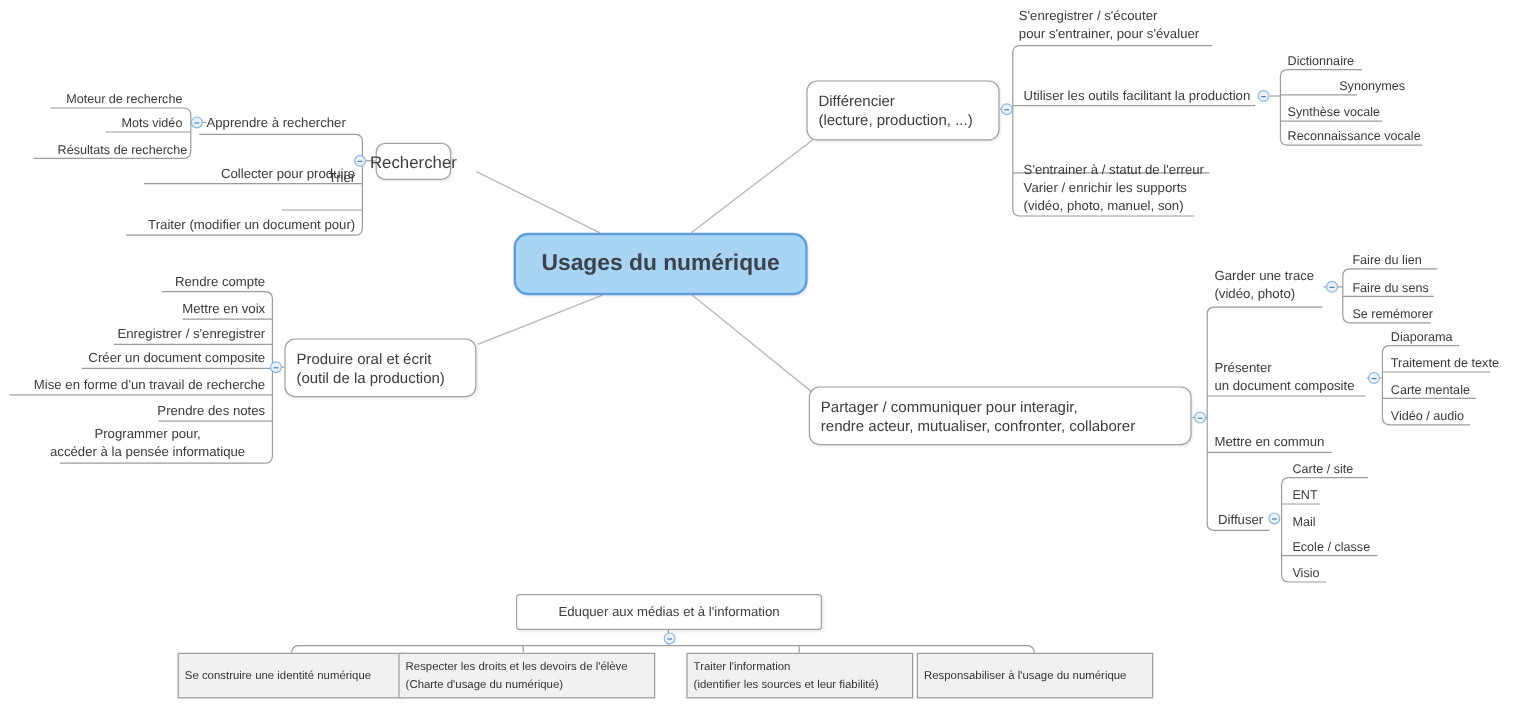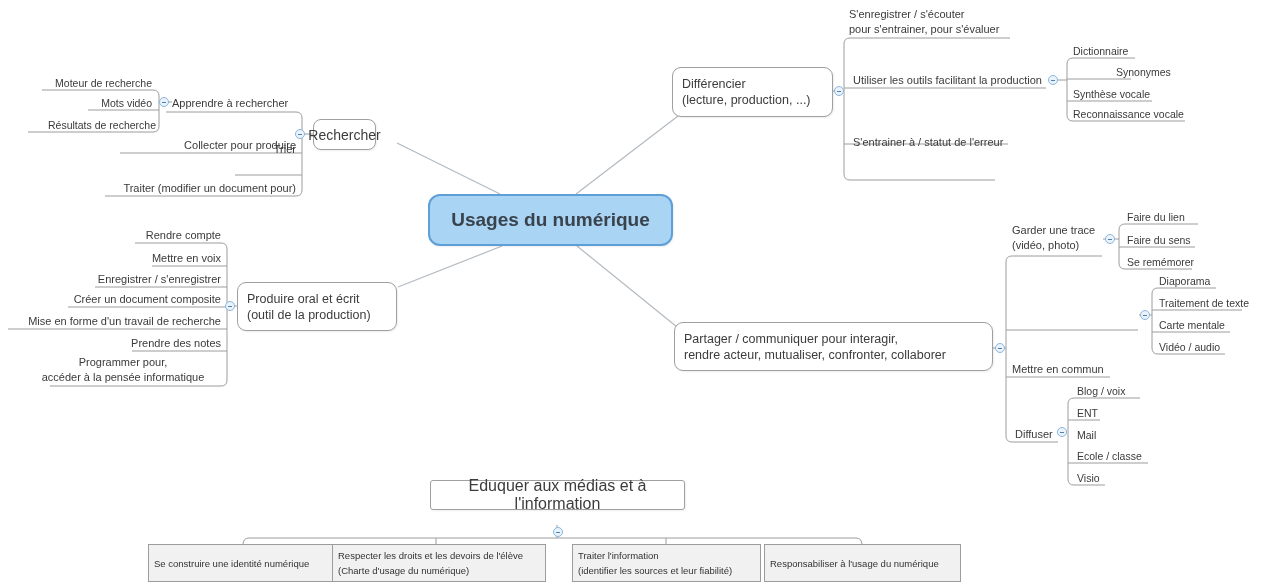--- a/index.html
+++ b/index.html
@@ -113,48 +113,52 @@
   <div class="lab l2 r" style="right:973px;top:181px;">Traiter (modifier un document pour)</div>
 
   <div class="lab l2" style="left:849px;top:7px;">S'enregistrer / s'écouter
 pour s'entrainer, pour s'évaluer</div>
   <div class="lab l2" style="left:853px;top:73px;">Utiliser les outils facilitant la production</div>
   <div class="lab l3" style="left:1073px;top:44px;">Dictionnaire</div>
   <div class="lab l3" style="left:1073px;top:65px;margin-left:43px;">Synonymes</div>
   <div class="lab l3" style="left:1073px;top:87px;">Synthèse vocale</div>
   <div class="lab l3" style="left:1073px;top:107px;">Reconnaissance vocale</div>
   <div class="lab l2" style="left:853px;top:124px;margin-top:11px;">S'entrainer à / statut de l'erreur</div>
+  <div class="lab l2" style="left:853px;top:150px;">Varier / enrichir les supports
+(vidéo, photo, manuel, son)</div>
 
   <div class="lab l2 r" style="right:1048px;top:228px;">Rendre compte</div>
   <div class="lab l2 r" style="right:1048px;top:251px;">Mettre en voix</div>
   <div class="lab l2 r" style="right:1048px;top:272px;">Enregistrer / s'enregistrer</div>
   <div class="lab l2 r" style="right:1048px;top:292px;">Créer un document composite</div>
   <div class="lab l2 r" style="right:1048px;top:314px;">Mise en forme d'un travail de recherche</div>
   <div class="lab l2 r" style="right:1048px;top:336px;">Prendre des notes</div>
   <div class="lab l2 c" style="left:28px;top:355px;width:190px;">Programmer pour,
 accéder à la pensée informatique</div>
 
   <div class="lab l2" style="left:1012px;top:223px;">Garder une trace
 (vidéo, photo)</div>
   <div class="lab l3" style="left:1127px;top:210px;">Faire du lien</div>
   <div class="lab l3" style="left:1127px;top:233px;">Faire du sens</div>
   <div class="lab l3" style="left:1127px;top:255px;">Se remémorer</div>
+  <div class="lab l2" style="left:1012px;top:300px;">Présenter
+un document composite</div>
   <div class="lab l3" style="left:1159px;top:274px;">Diaporama</div>
   <div class="lab l3" style="left:1159px;top:296px;">Traitement de texte</div>
   <div class="lab l3" style="left:1159px;top:318px;">Carte mentale</div>
   <div class="lab l3" style="left:1159px;top:340px;">Vidéo / audio</div>
   <div class="lab l2" style="left:1012px;top:362px;">Mettre en commun</div>
   <div class="lab l2" style="left:1015px;top:427px;">Diffuser</div>
-  <div class="lab l3" style="left:1077px;top:384px;">Blog / voix</div>
+  <div class="lab l3" style="left:1077px;top:384px;">Carte / site</div>
   <div class="lab l3" style="left:1077px;top:406px;">ENT</div>
   <div class="lab l3" style="left:1077px;top:428px;">Mail</div>
   <div class="lab l3" style="left:1077px;top:449px;">Ecole / classe</div>
   <div class="lab l3" style="left:1077px;top:471px;">Visio</div>
 
-  <div class="box ctr" style="left:430px;top:480px;width:255px;height:30px;font-size:16px;border-radius:3px;">Eduquer aux médias et à l'information</div>
+  <div class="box ctr" style="left:430px;top:495px;width:255px;height:30px;font-size:11px;border-radius:3px;">Eduquer aux médias et à l'information</div>
   <div class="box gray" style="left:148px;top:544px;width:190px;height:21px;">Se construire une identité numérique</div>
   <div class="box gray" style="left:332px;top:544px;width:214px;height:34px;">Respecter les droits et les devoirs de l'élève
 (Charte d'usage du numérique)</div>
   <div class="box gray" style="left:572px;top:544px;width:189px;height:34px;">Traiter l'information
 (identifier les sources et leur fiabilité)</div>
   <div class="box gray" style="left:764px;top:544px;width:197px;height:38px;">Responsabiliser à l'usage du numérique</div>
 
   <div class="collapse" style="left:295px;top:129px;"></div>
   <div class="collapse" style="left:159px;top:97px;"></div>
   <div class="collapse" style="left:834px;top:86px;"></div>

